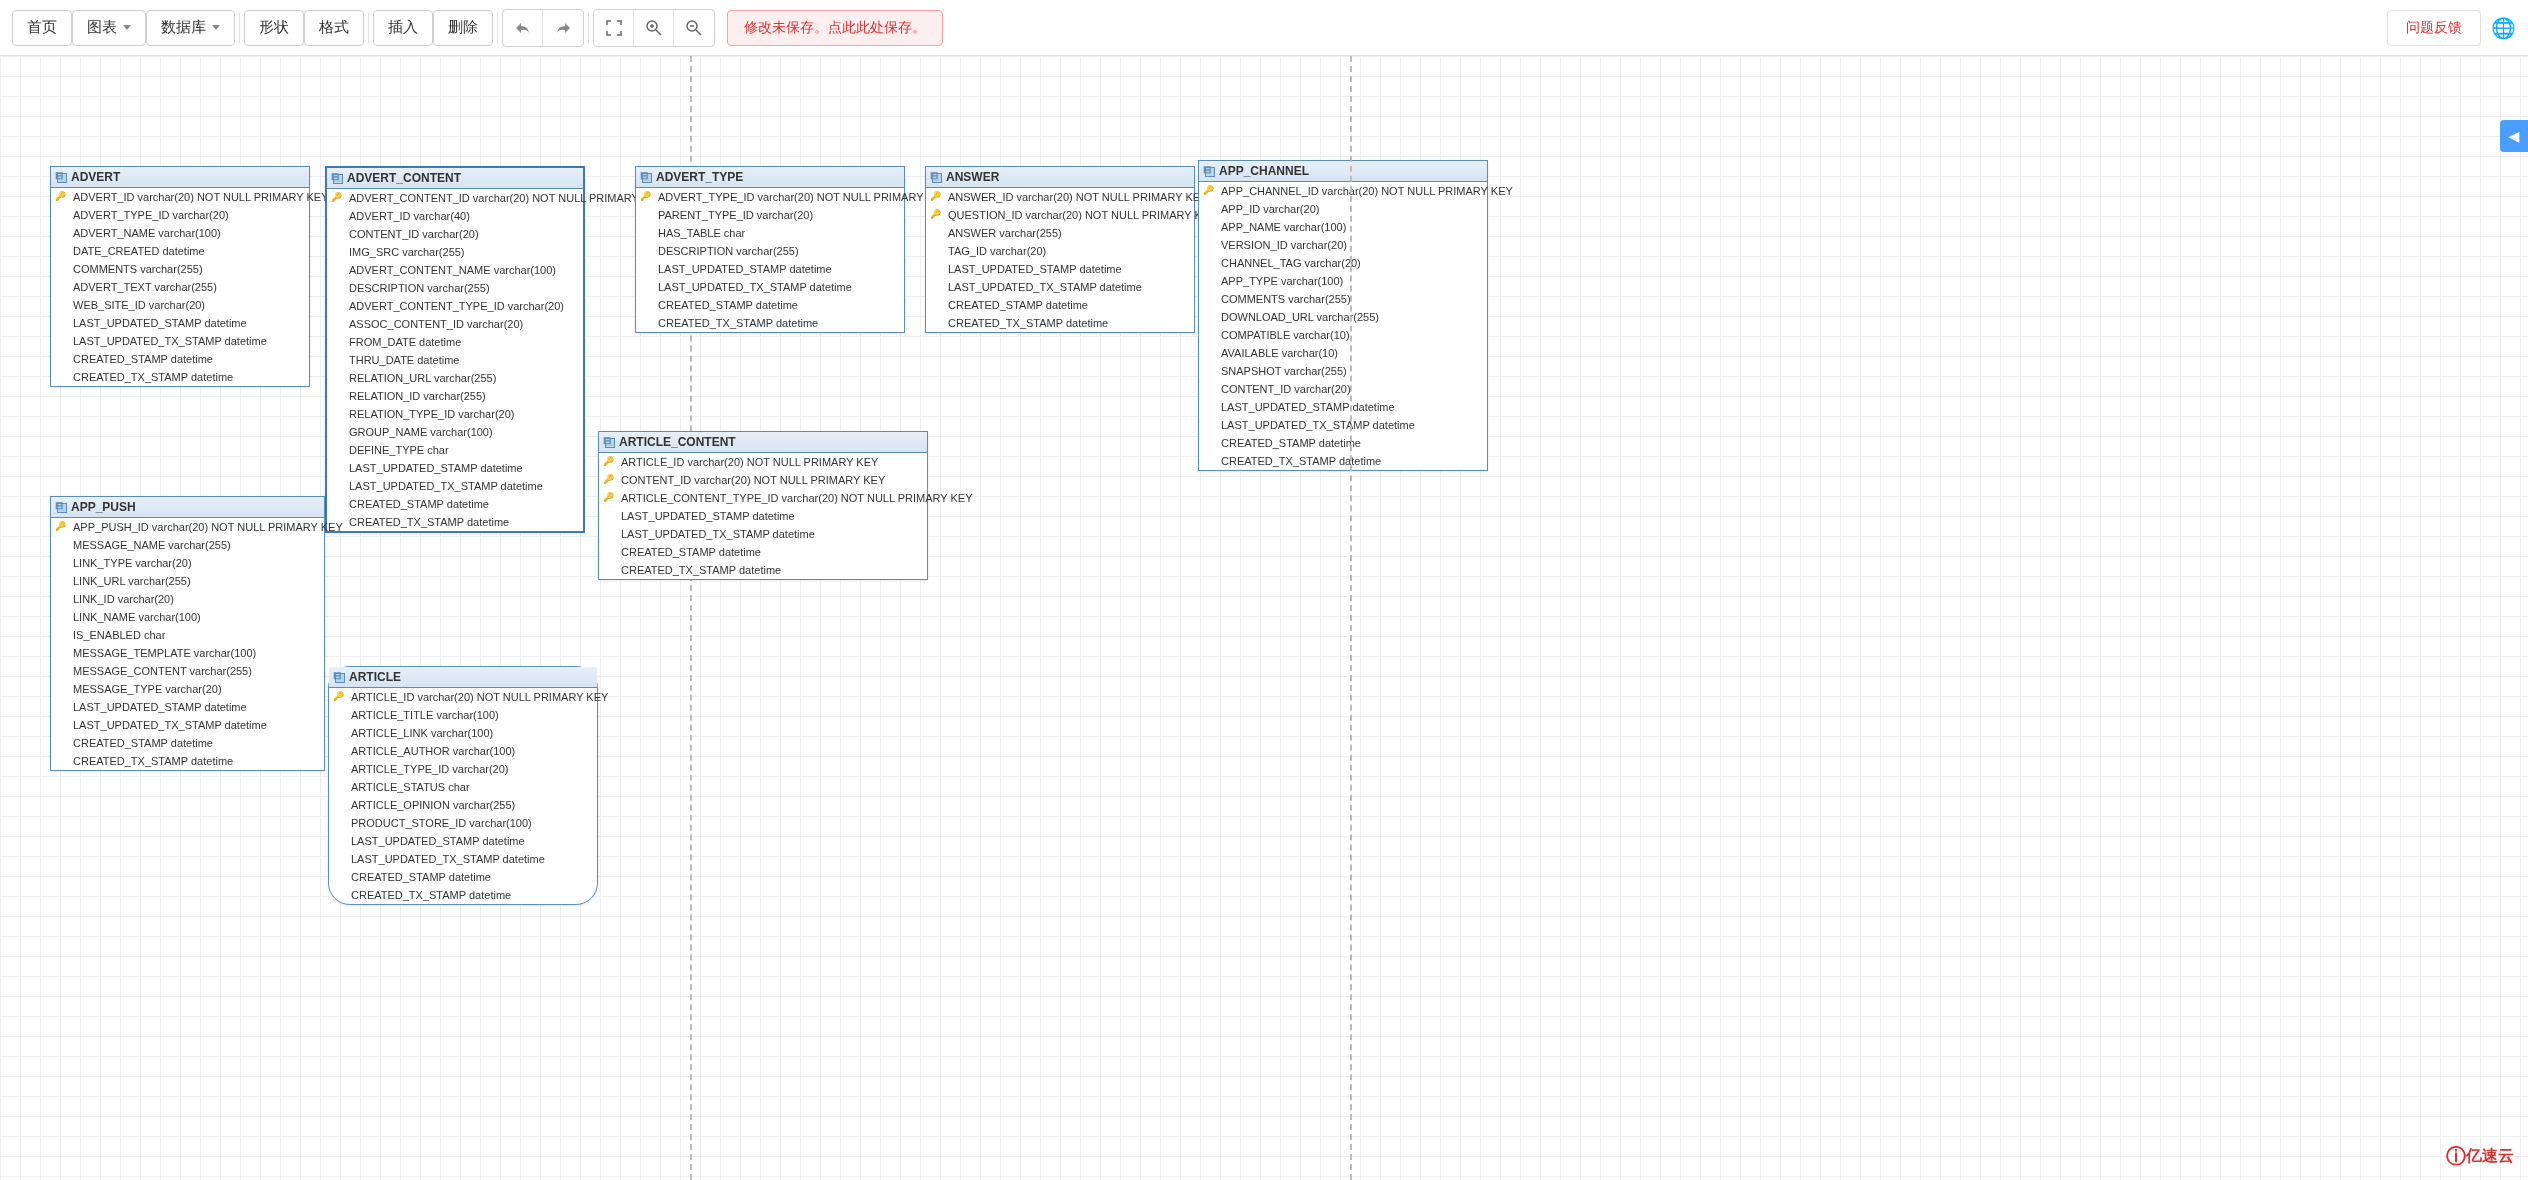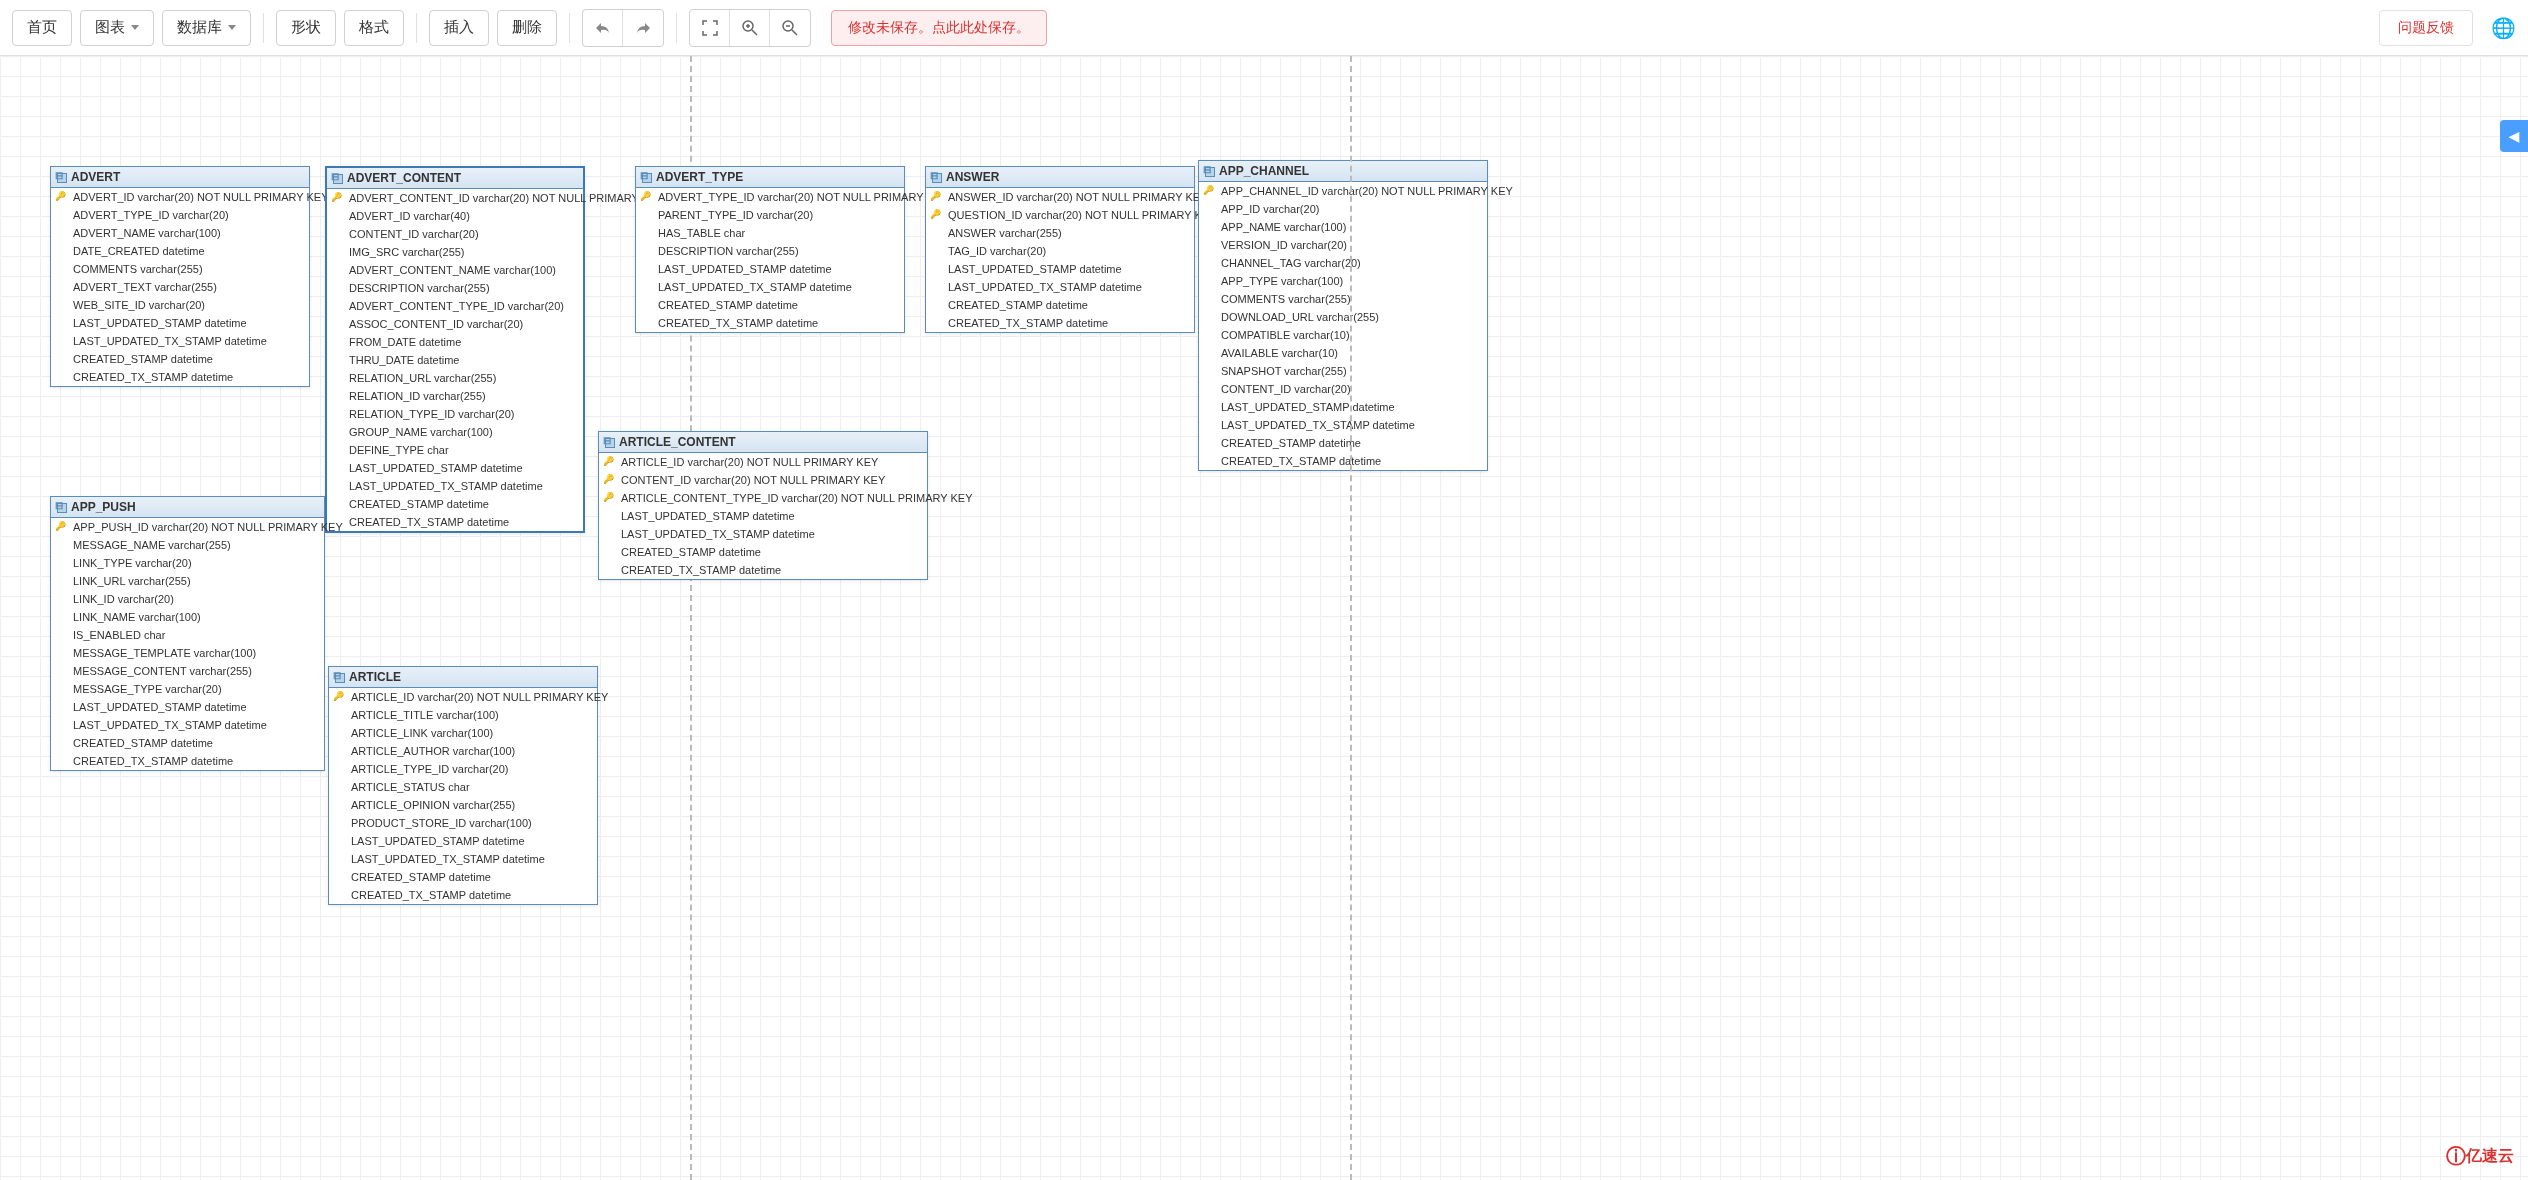--- a/index.html
+++ b/index.html
@@ -1,17 +1,17 @@
 <!DOCTYPE html>
 <html><head>
 <meta charset="utf-8">
 <style>
 *{box-sizing:border-box;margin:0;padding:0}
 body{font-family:"Microsoft YaHei",Arial,sans-serif;background:#fff;overflow:hidden}
-.toolbar{height:56px;border-bottom:1px solid #e0e0e0;display:flex;align-items:center;padding:0 12px;gap:8px;background:#fff}
+.toolbar{height:56px;border-bottom:1px solid #e0e0e0;display:flex;align-items:center;padding:0 12px;background:#fff}
 .tb-btn{height:36px;padding:0 14px;border:1px solid #d0d0d0;border-radius:4px;background:#fff;font-size:15px;color:#333;display:inline-flex;align-items:center;gap:6px;cursor:pointer}
 .chev{width:0;height:0;border-left:4px solid transparent;border-right:4px solid transparent;border-top:5px solid #888}
 .sep{width:1px;height:30px;background:#e0e0e0;margin:0 4px}
 .icon-btn{width:40px;height:36px;border:none;background:transparent;display:inline-flex;align-items:center;justify-content:center;cursor:pointer;color:#666;font-size:18px}
 .icon-group{display:flex;border:1px solid #d0d0d0;border-radius:4px;overflow:hidden}
 .icon-group .icon-btn{border-right:1px solid #e0e0e0}
 .icon-group .icon-btn:last-child{border-right:none}
 .save-warn{margin-left:12px;padding:8px 16px;border:1px solid #f5a0a0;background:#fdefef;color:#d93030;font-size:14px;border-radius:4px;cursor:pointer}
 .spacer{flex:1}
 .feedback{padding:8px 18px;color:#d93030;font-size:14px;border:1px solid #e0e0e0;border-radius:4px;background:#fff;cursor:pointer}
@@ -187,21 +187,21 @@
     <div class="table-box" style="left: 598px; top: 375px; width: 330px;">
       <div class="tb-head"><span class="ti"></span>ARTICLE_CONTENT</div>
       <div class="col pk">ARTICLE_ID varchar(20) NOT NULL PRIMARY KEY</div>
       <div class="col pk">CONTENT_ID varchar(20) NOT NULL PRIMARY KEY</div>
       <div class="col pk">ARTICLE_CONTENT_TYPE_ID varchar(20) NOT NULL PRIMARY KEY</div>
       <div class="col">LAST_UPDATED_STAMP datetime</div>
       <div class="col">LAST_UPDATED_TX_STAMP datetime</div>
       <div class="col">CREATED_STAMP datetime</div>
       <div class="col">CREATED_TX_STAMP datetime</div>
     </div>
-    <div class="table-box" style="left: 328px; top: 610px; width: 270px;">
+    <div class="table-box" style="left: 328px; top: 610px; width: 270px; border-radius: 22px;">
       <div class="tb-head"><span class="ti"></span>ARTICLE</div>
       <div class="col pk">ARTICLE_ID varchar(20) NOT NULL PRIMARY KEY</div>
       <div class="col">ARTICLE_TITLE varchar(100)</div>
       <div class="col">ARTICLE_LINK varchar(100)</div>
       <div class="col">ARTICLE_AUTHOR varchar(100)</div>
       <div class="col">ARTICLE_TYPE_ID varchar(20)</div>
       <div class="col">ARTICLE_STATUS char</div>
       <div class="col">ARTICLE_OPINION varchar(255)</div>
       <div class="col">PRODUCT_STORE_ID varchar(100)</div>
       <div class="col">LAST_UPDATED_STAMP datetime</div>

